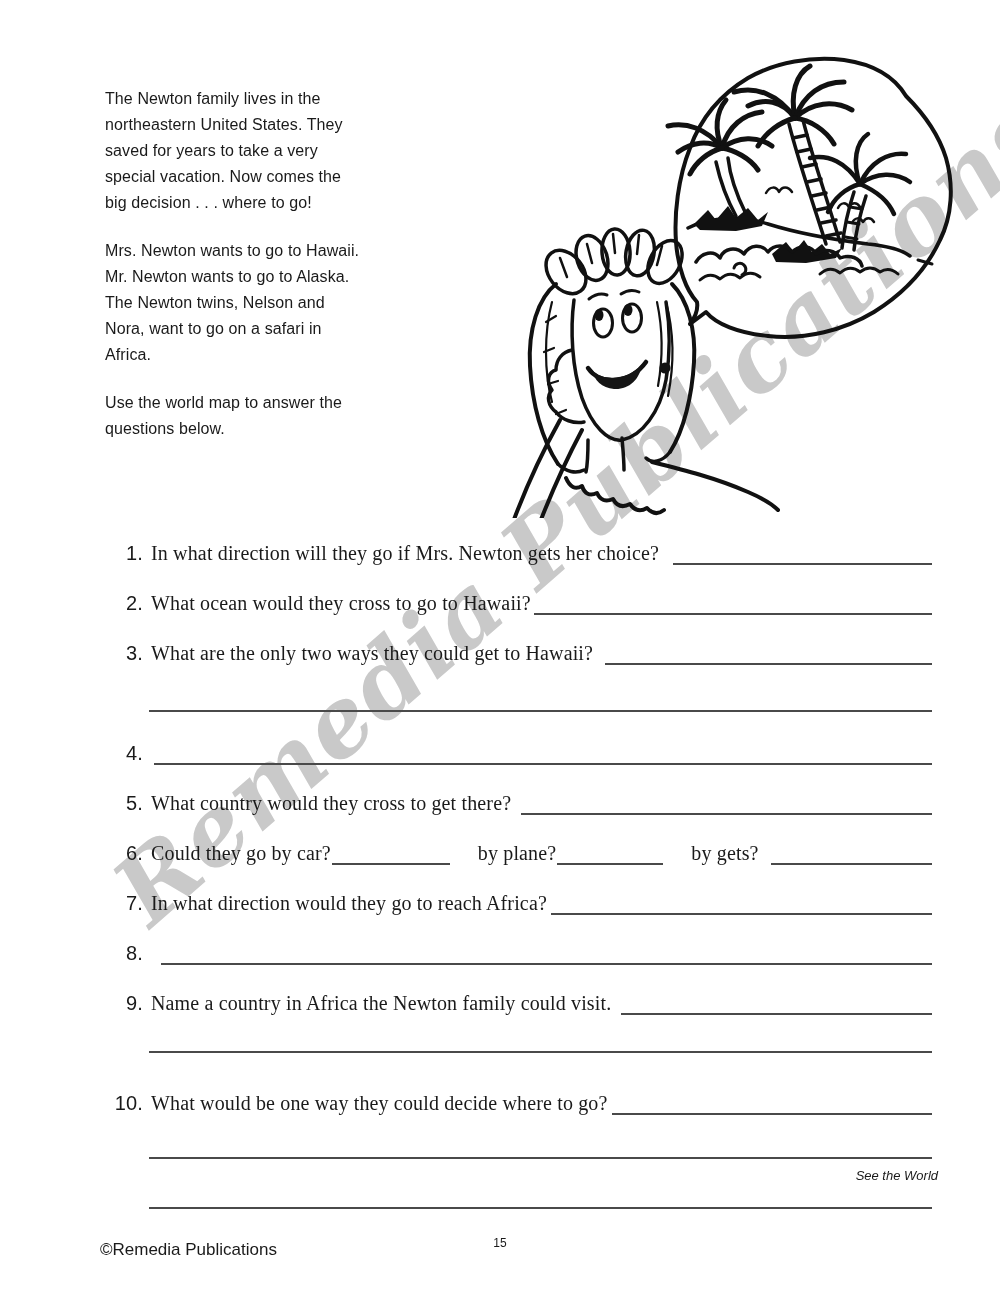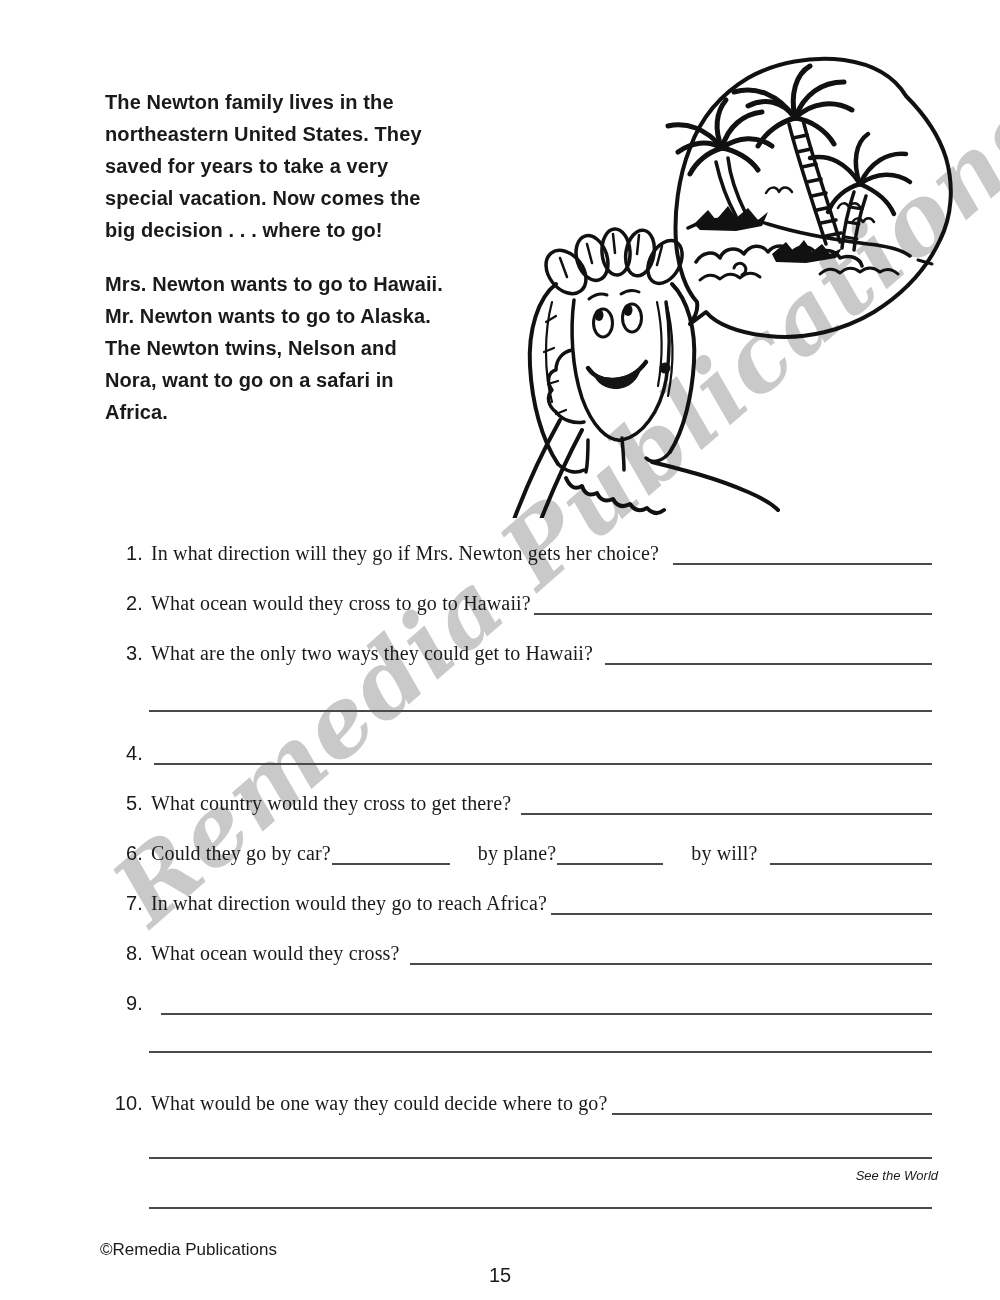--- a/index.html
+++ b/index.html
@@ -11,21 +11,21 @@
   .watermark{
     position:absolute;left:92px;top:862px;z-index:1;
     font-family:"DejaVu Serif",serif;font-style:italic;font-weight:bold;
     font-size:95px;color:#c9c9c9;white-space:nowrap;
     transform:rotate(-41deg);transform-origin:0 0;
     letter-spacing:2px;user-select:none;
   }
   
   .intro{position:absolute;left:105px;top:86px;width:360px;z-index:2;}
   .intro p{
-    margin:0 0 22px 0;font-weight:bold;font-size:20px;line-height:32px;
+    margin:0 0 22px 0;font-weight:normal;font-size:16px;line-height:26px;
     white-space:pre-line;letter-spacing:0.1px;
   }
   
   .illustration{position:absolute;left:488px;top:52px;z-index:2;}
   .illustration path,.illustration ellipse,.illustration circle{vector-effect:none;}
   
   .q{
     position:absolute;left:106px;width:826px;display:flex;align-items:baseline;
     font-size:20px;line-height:26px;z-index:2;letter-spacing:0.15px;white-space:nowrap;
   }
@@ -36,39 +36,41 @@
     transform:translateY(5px);margin-left:7px;min-width:40px;
   }
   .blank.fixed{flex:none;margin-left:1px;}
   .gaptext{margin-left:28px;}
   .cont-line{
     position:absolute;left:149px;width:783px;height:0;
     border-top:2px solid #4a4a4a;z-index:2;
   }
   
   .footer-left{position:absolute;left:100px;top:1240px;font-size:17px;z-index:2;}
-  .footer-page{position:absolute;left:0;right:0;top:1236px;text-align:center;font-size:20px;z-index:2;margin-top:28px;}
+  .footer-page{position:absolute;left:0;right:0;top:1236px;text-align:center;font-size:12px;z-index:2;}
   .footer-right{position:absolute;right:62px;top:1168px;font-size:13px;font-style:italic;z-index:2;}
 </style>
 </head>
 <body>
 
 <div class="watermark">Remedia Publications</div>
 
 <div class="intro">
   <p>The Newton family lives in the
 northeastern United States.  They
 saved for years to take a very
 special vacation.  Now comes the
 big decision . . . where to go!</p>
   <p>Mrs. Newton wants to go to Hawaii.
 Mr. Newton wants to go to Alaska.
 The Newton twins, Nelson and
 Nora, want to go on a safari in
 Africa.</p>
+  <p>Use the world map to answer the
+questions below.</p>
 </div>
 
 <svg class="illustration" width="484" height="466" viewBox="488 52 484 466" fill="none" stroke="#111" stroke-linecap="round" stroke-linejoin="round">
 
   <g>
     <path stroke-width="4" d="M697,302
       C686,290 678,268 676,242
       C674,214 678,178 690,148
       C700,120 718,96 748,78
       C776,62 812,56 844,60
@@ -228,38 +230,38 @@
   <span class="qt">What country would they cross to get there?</span>
   <span class="blank" style="margin-left:10px"></span>
 </div>
 
 <div class="q" style="top:840px">
   <span class="qn">6.</span>
   <span class="qt">Could they go by car?</span>
   <span class="blank fixed" style="width:118px"></span>
   <span class="qt gaptext">by plane?</span>
   <span class="blank fixed" style="width:106px"></span>
-  <span class="qt gaptext">by will?</span>
+  <span class="qt gaptext">by gets?</span>
   <span class="blank" style="margin-left:12px"></span>
 </div>
 
 <div class="q" style="top:890px">
   <span class="qn">7.</span>
   <span class="qt">In what direction would they go to reach Africa?</span>
   <span class="blank" style="margin-left:4px"></span>
 </div>
 
 <div class="q" style="top:940px">
   <span class="qn">8.</span>
-  <span class="qt">What ocean would they cross?</span>
   <span class="blank" style="margin-left:10px"></span>
 </div>
 
 <div class="q" style="top:990px">
   <span class="qn">9.</span>
+  <span class="qt">Name a country in Africa the Newton family could visit.</span>
   <span class="blank" style="margin-left:10px"></span>
 </div>
 <div class="cont-line" style="top:1051px"></div>
 
 <div class="q" style="top:1090px">
   <span class="qn">10.</span>
   <span class="qt">What would be one way they could decide where to go?</span>
   <span class="blank" style="margin-left:4px"></span>
 </div>
 <div class="cont-line" style="top:1157px"></div>

